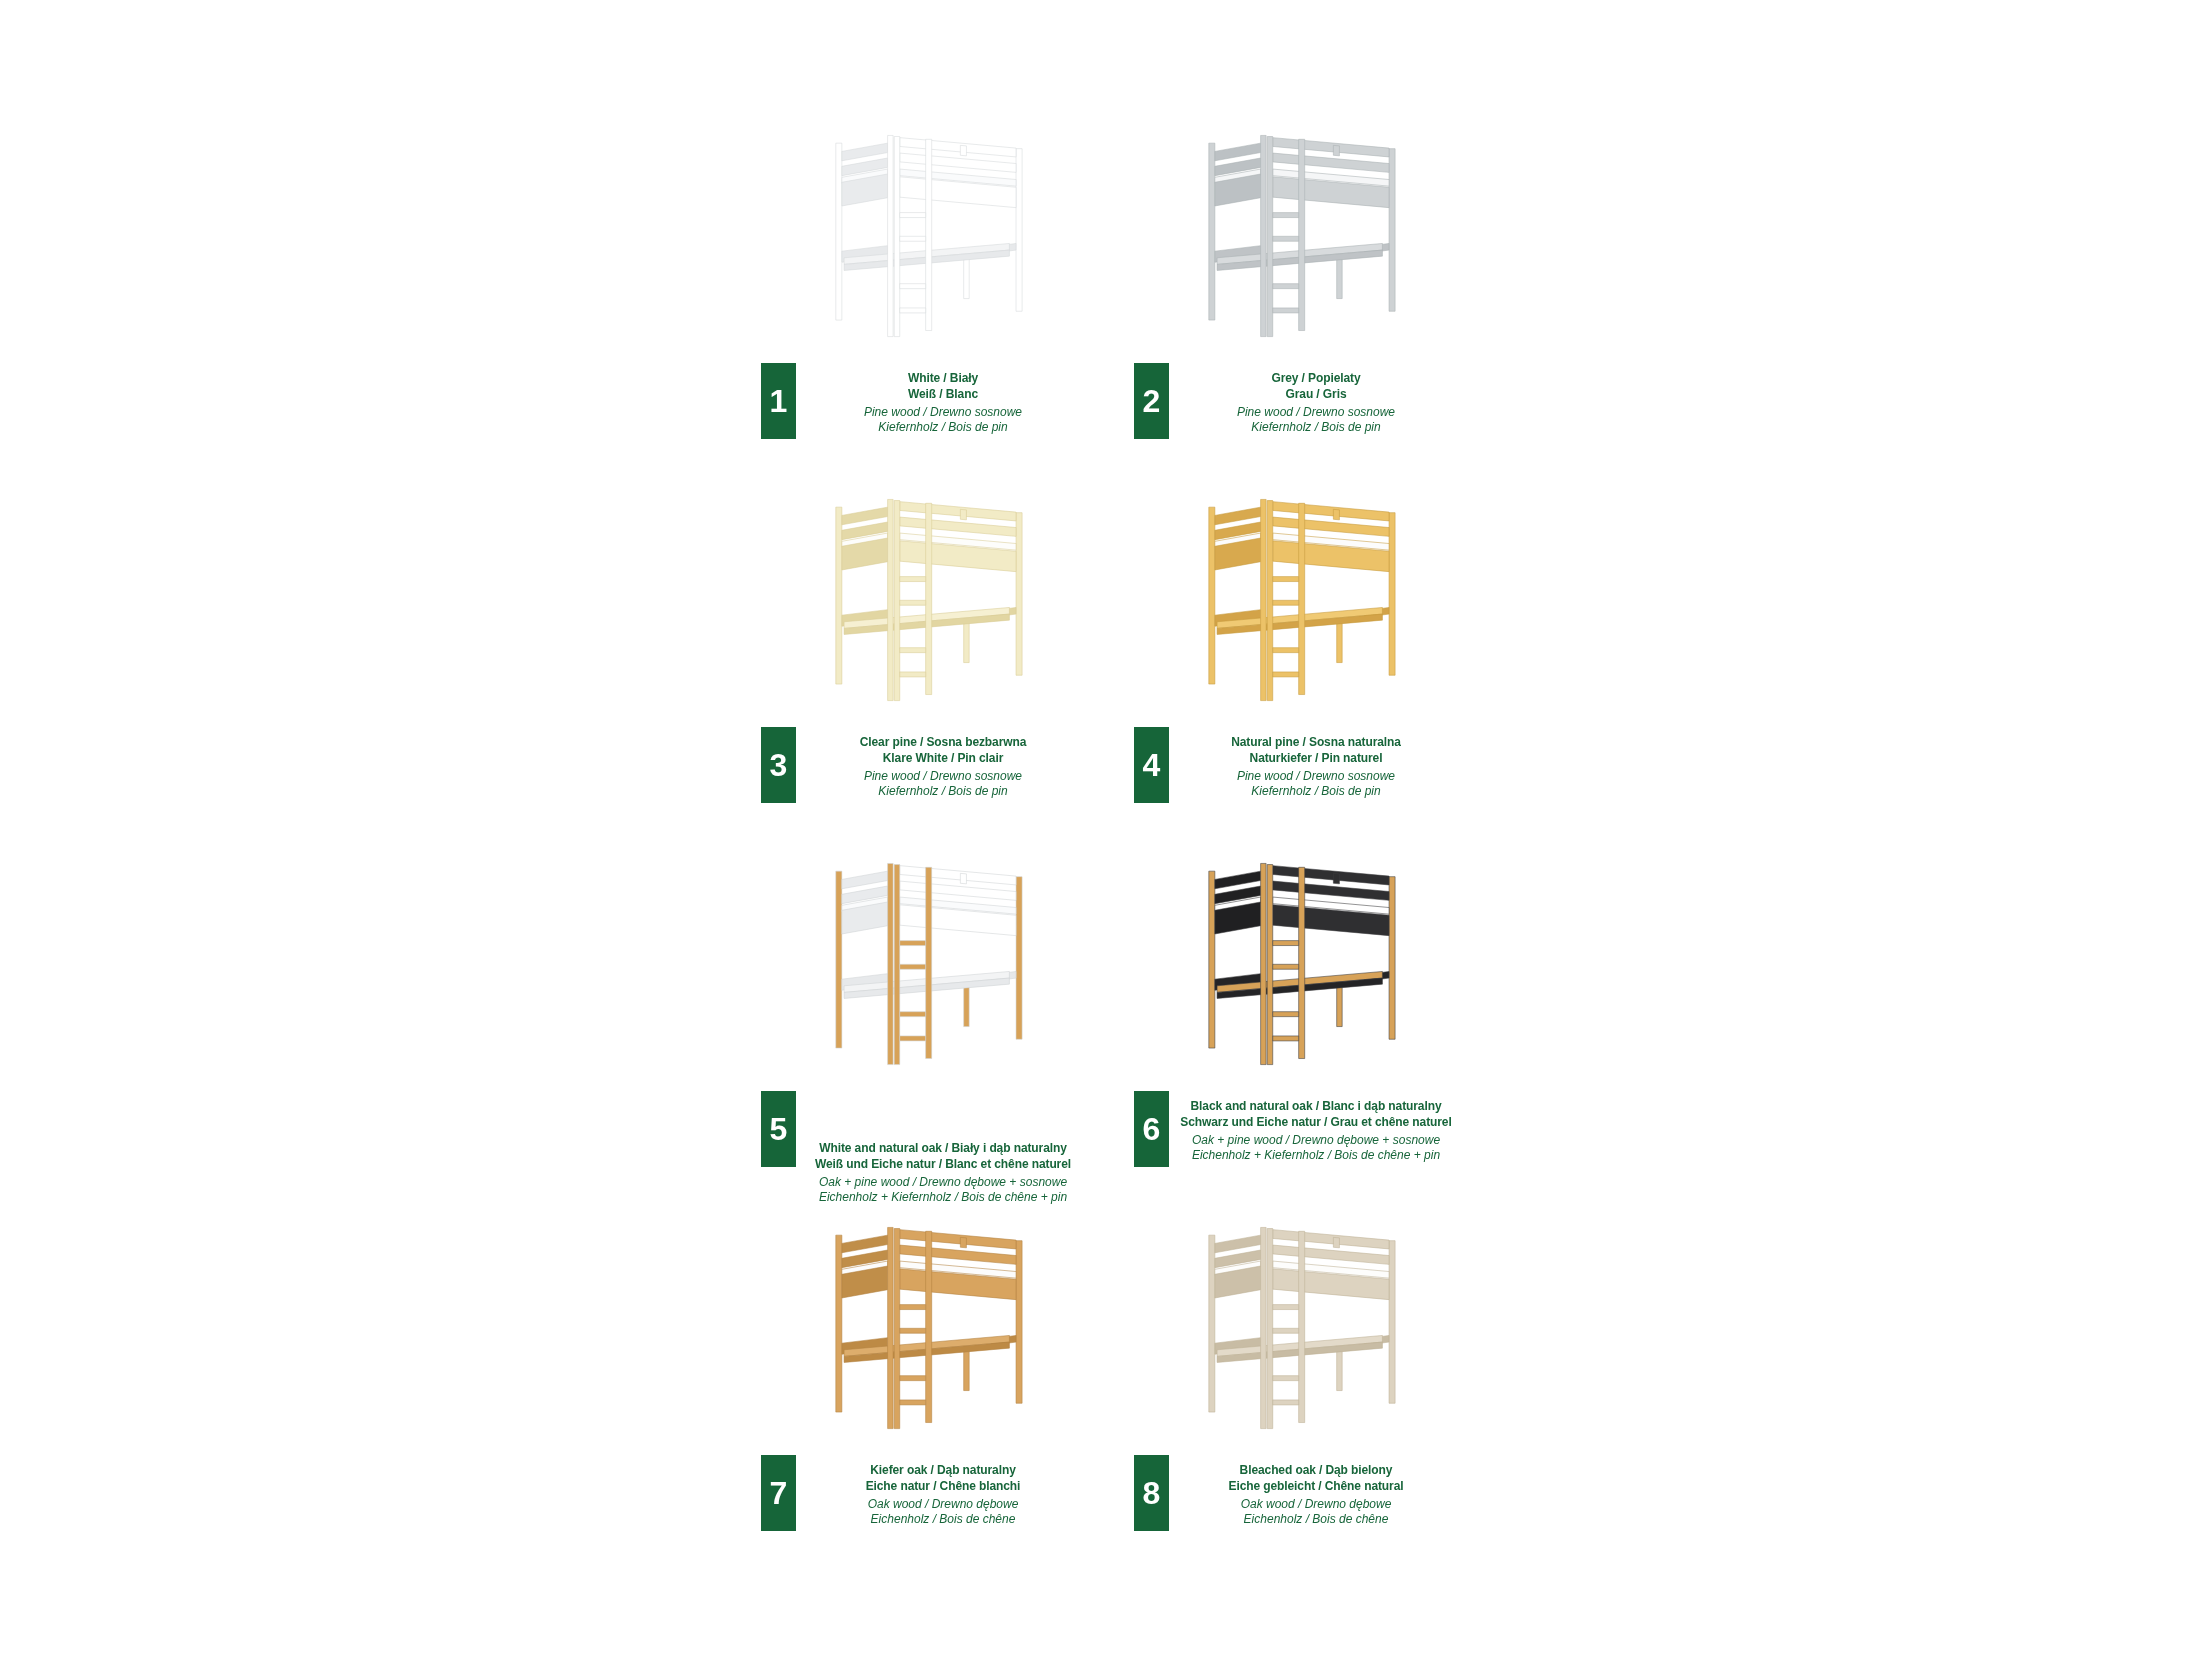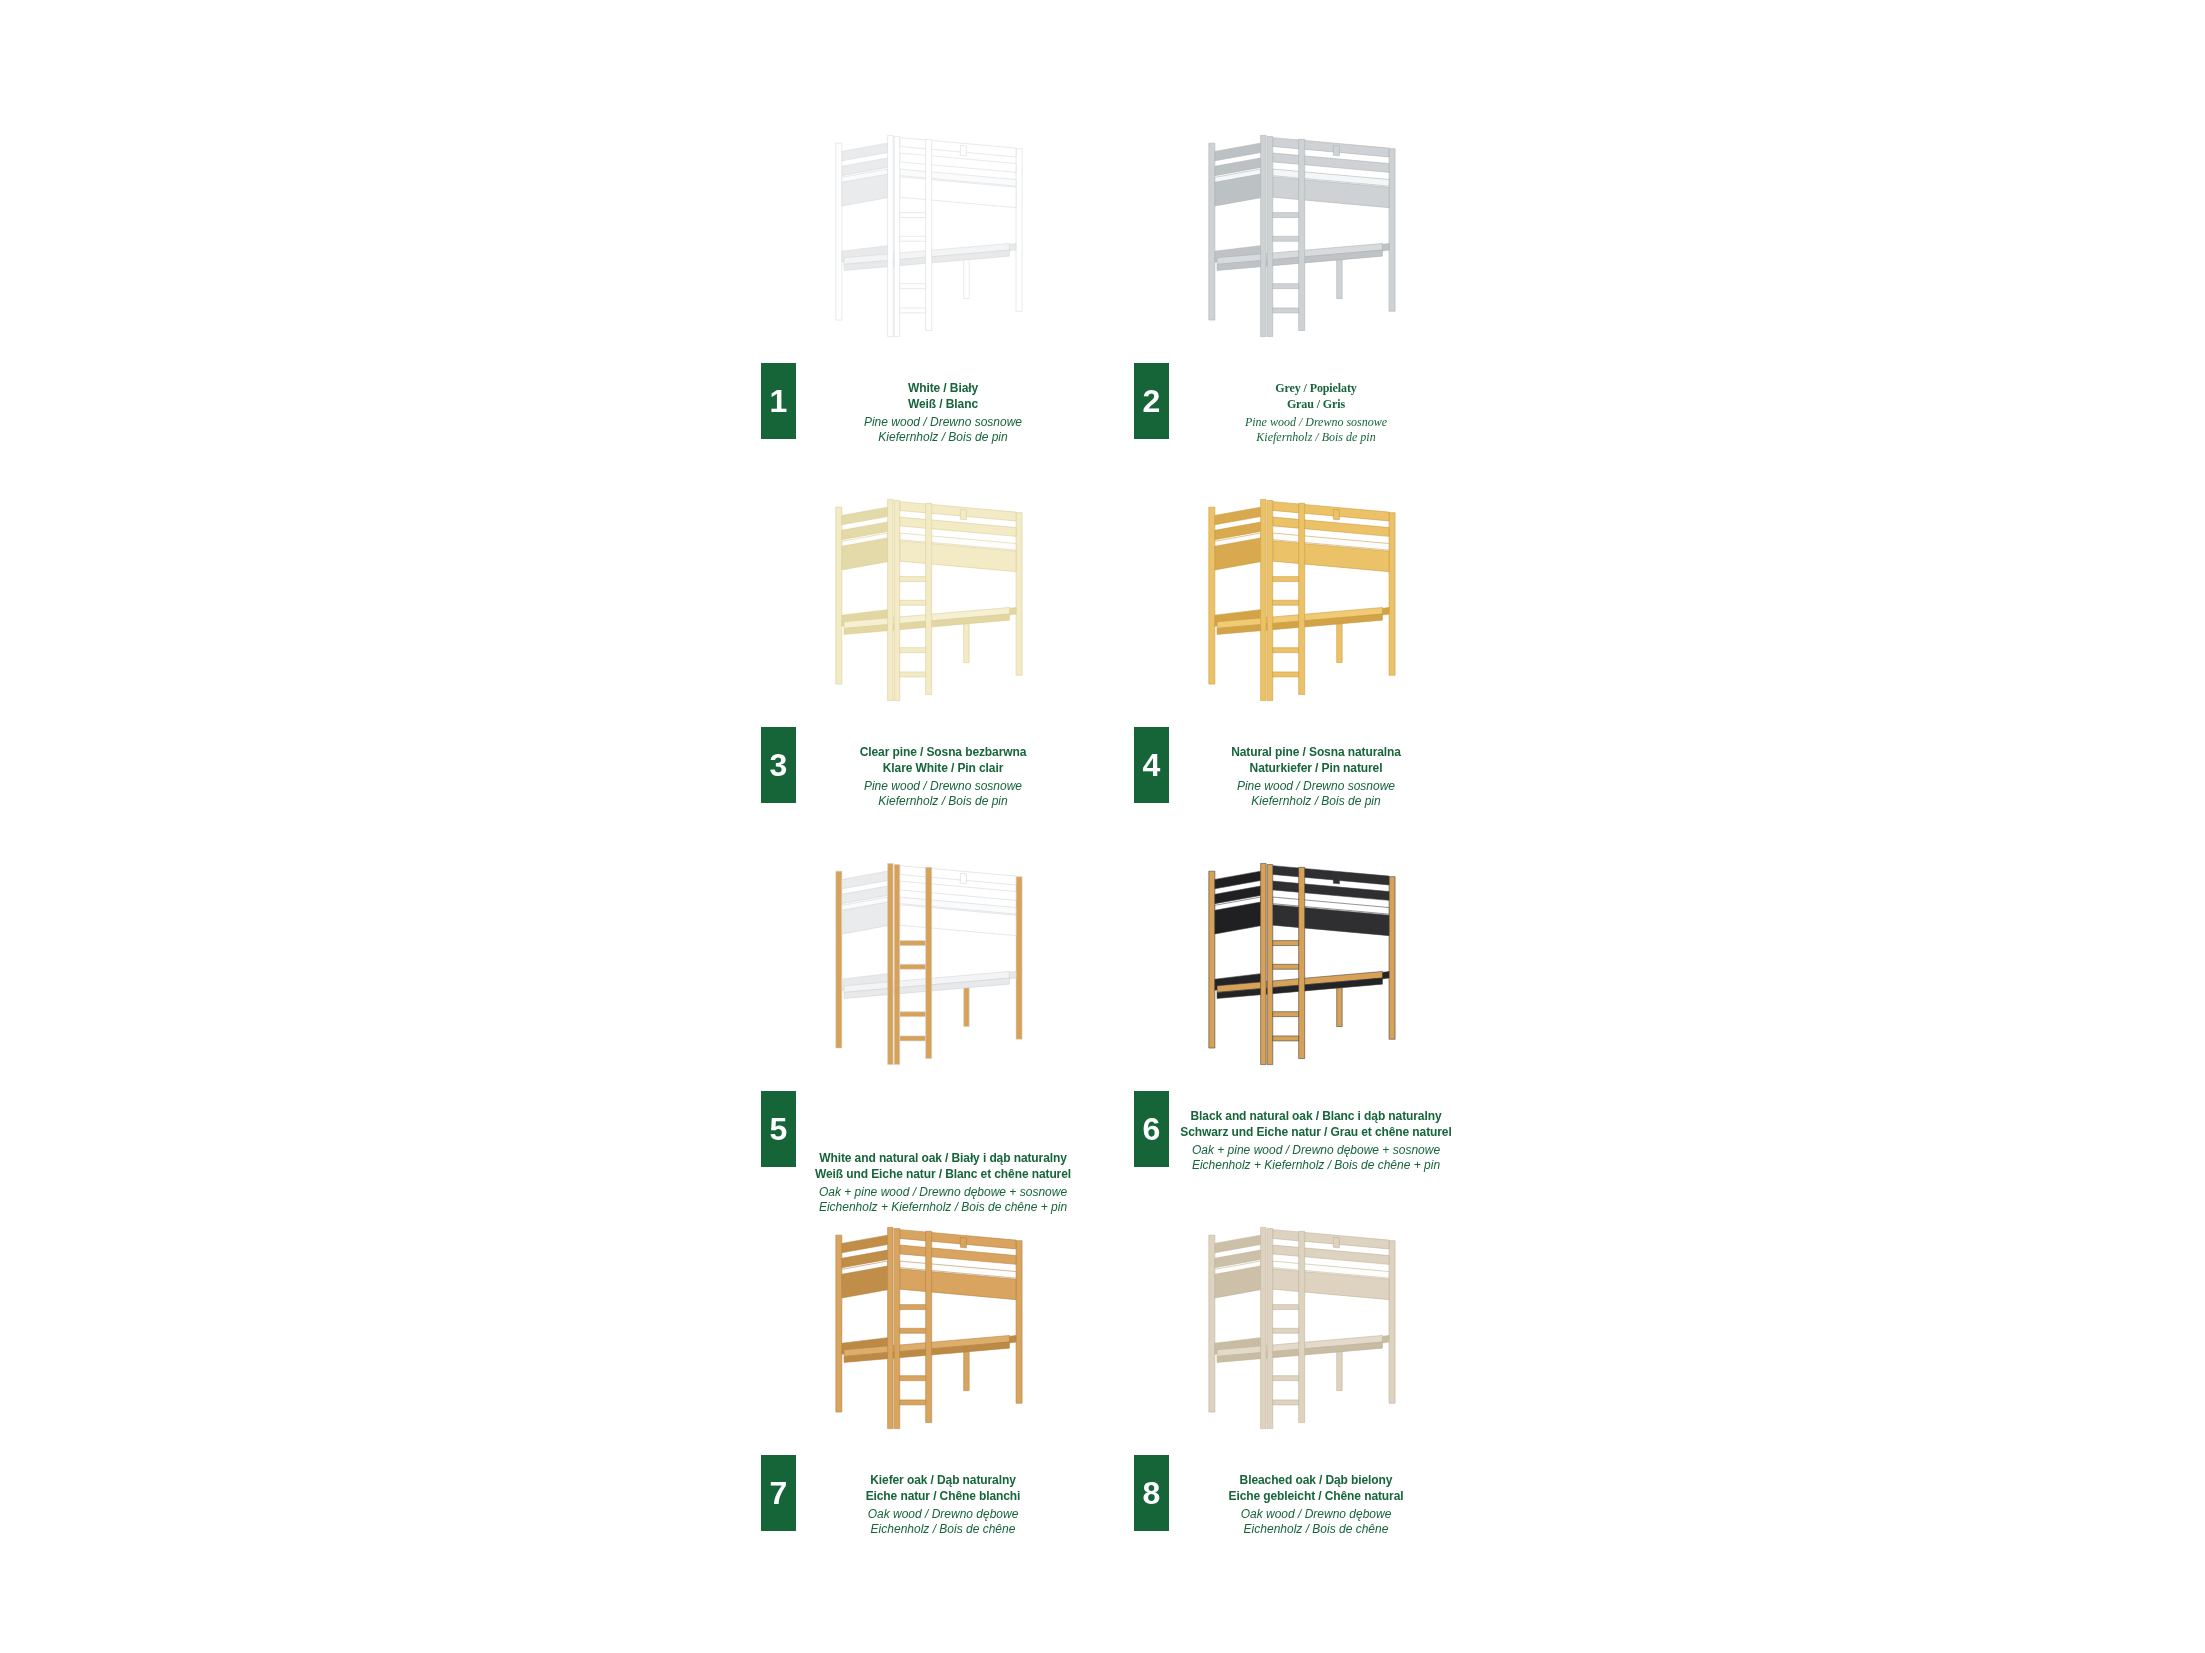--- a/index.html
+++ b/index.html
@@ -5,21 +5,21 @@
   html,body{margin:0;padding:0;background:#ffffff;}
   .canvas{position:relative;width:2205px;height:1654px;background:#ffffff;overflow:hidden;
           font-family:"Liberation Sans", sans-serif;}
   .cell{position:absolute;width:375px;height:331px;}
   .bed{position:absolute;left:58px;top:0;width:221px;height:237px;}
   .bed svg{width:100%;height:100%;display:block;}
   .label-row{position:absolute;left:0;top:243px;width:375px;height:77px;}
   .badge{position:absolute;left:0;top:0;width:35px;height:76px;
          display:flex;align-items:center;justify-content:center;}
   .badge span{color:#ffffff;font-size:32px;font-weight:700;line-height:1;}
-  .lines{position:absolute;left:16.5px;top:17px;width:331px;text-align:center;}
+  .lines{position:absolute;left:16.5px;top:7px;width:331px;text-align:center;}
   .lines p{margin:0;padding:0;}
   .lines .b{font-weight:700;font-size:12px;line-height:16px;letter-spacing:-0.1px;}
   .lines .i{font-style:italic;font-weight:400;font-size:12px;line-height:15.4px;}
   .lines .i.first{margin-top:2.8px;}
 </style>
 </head>
 <body>
 
 <div class="canvas">
 
@@ -89,21 +89,21 @@
           <polygon points="146,168 193,168 193,177 146,177" fill="#ced2d4" stroke="#aab0b3" stroke-width="1" stroke-linejoin="round"></polygon>
           <polygon points="146,211 193,211 193,220 146,220" fill="#ced2d4" stroke="#aab0b3" stroke-width="1" stroke-linejoin="round"></polygon>
           <polygon points="146,297 193,297 193,306 146,306" fill="#ced2d4" stroke="#aab0b3" stroke-width="1" stroke-linejoin="round"></polygon>
           <polygon points="146,341 193,341 193,350 146,350" fill="#ced2d4" stroke="#aab0b3" stroke-width="1" stroke-linejoin="round"></polygon>
         </svg>
       </div>
     <div class="label-row">
       <div class="badge" style="background: rgb(22, 101, 57);">
           <span>2</span>
         </div>
-      <div class="lines" style="color: rgb(23, 101, 58); font-family: Liberation Serif, serif;">
+      <div class="lines" style="color: rgb(23, 101, 58);">
         <p class="b">Grey / Popielaty</p>
         <p class="b">Grau / Gris</p>
         <p class="i first">Pine wood / Drewno sosnowe</p>
         <p class="i">Kiefernholz / Bois de pin</p>
       </div>
     </div>
   </section>
 
   <section class="cell" style="left:761px;top:484px;">
     <div class="bed">

